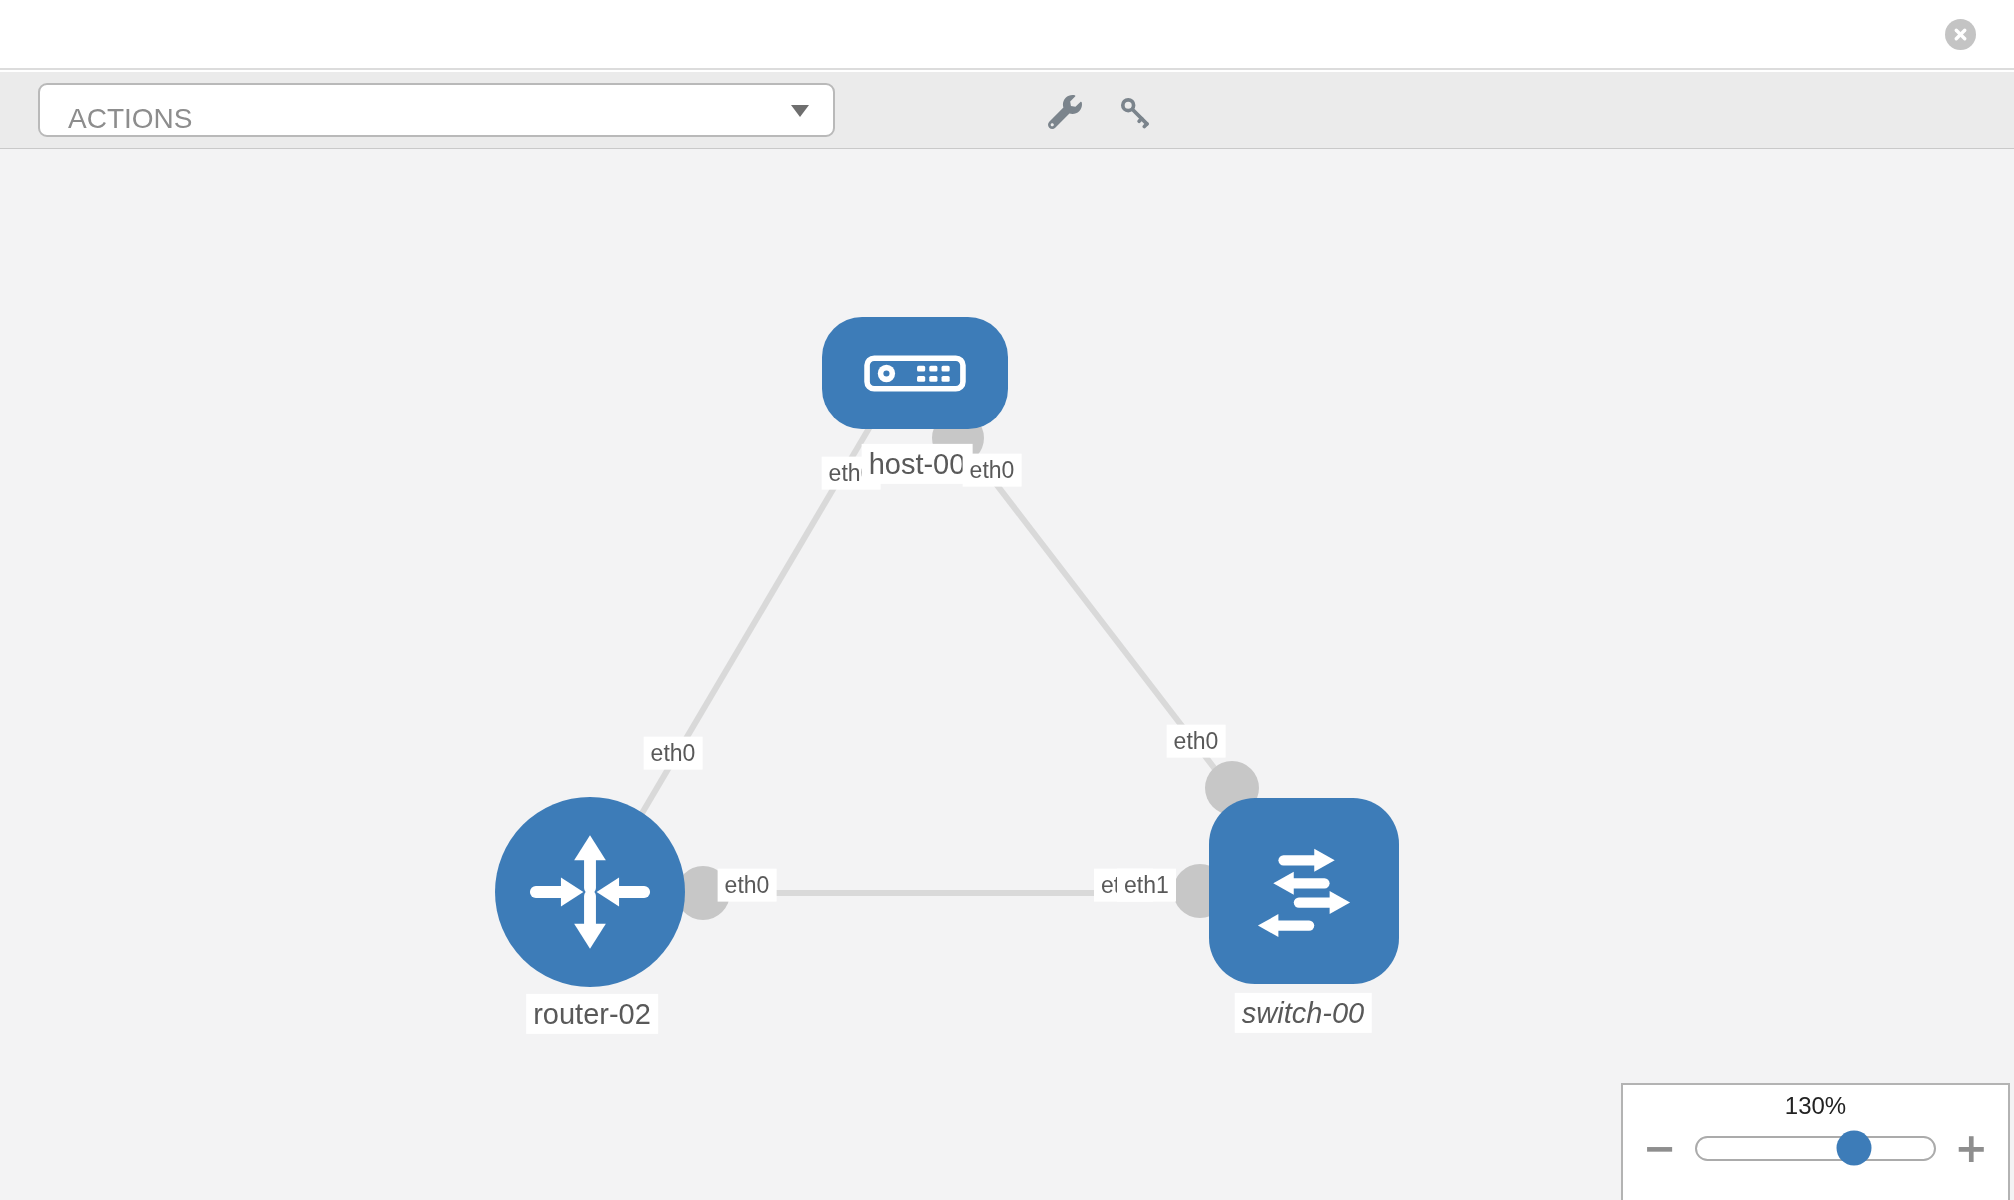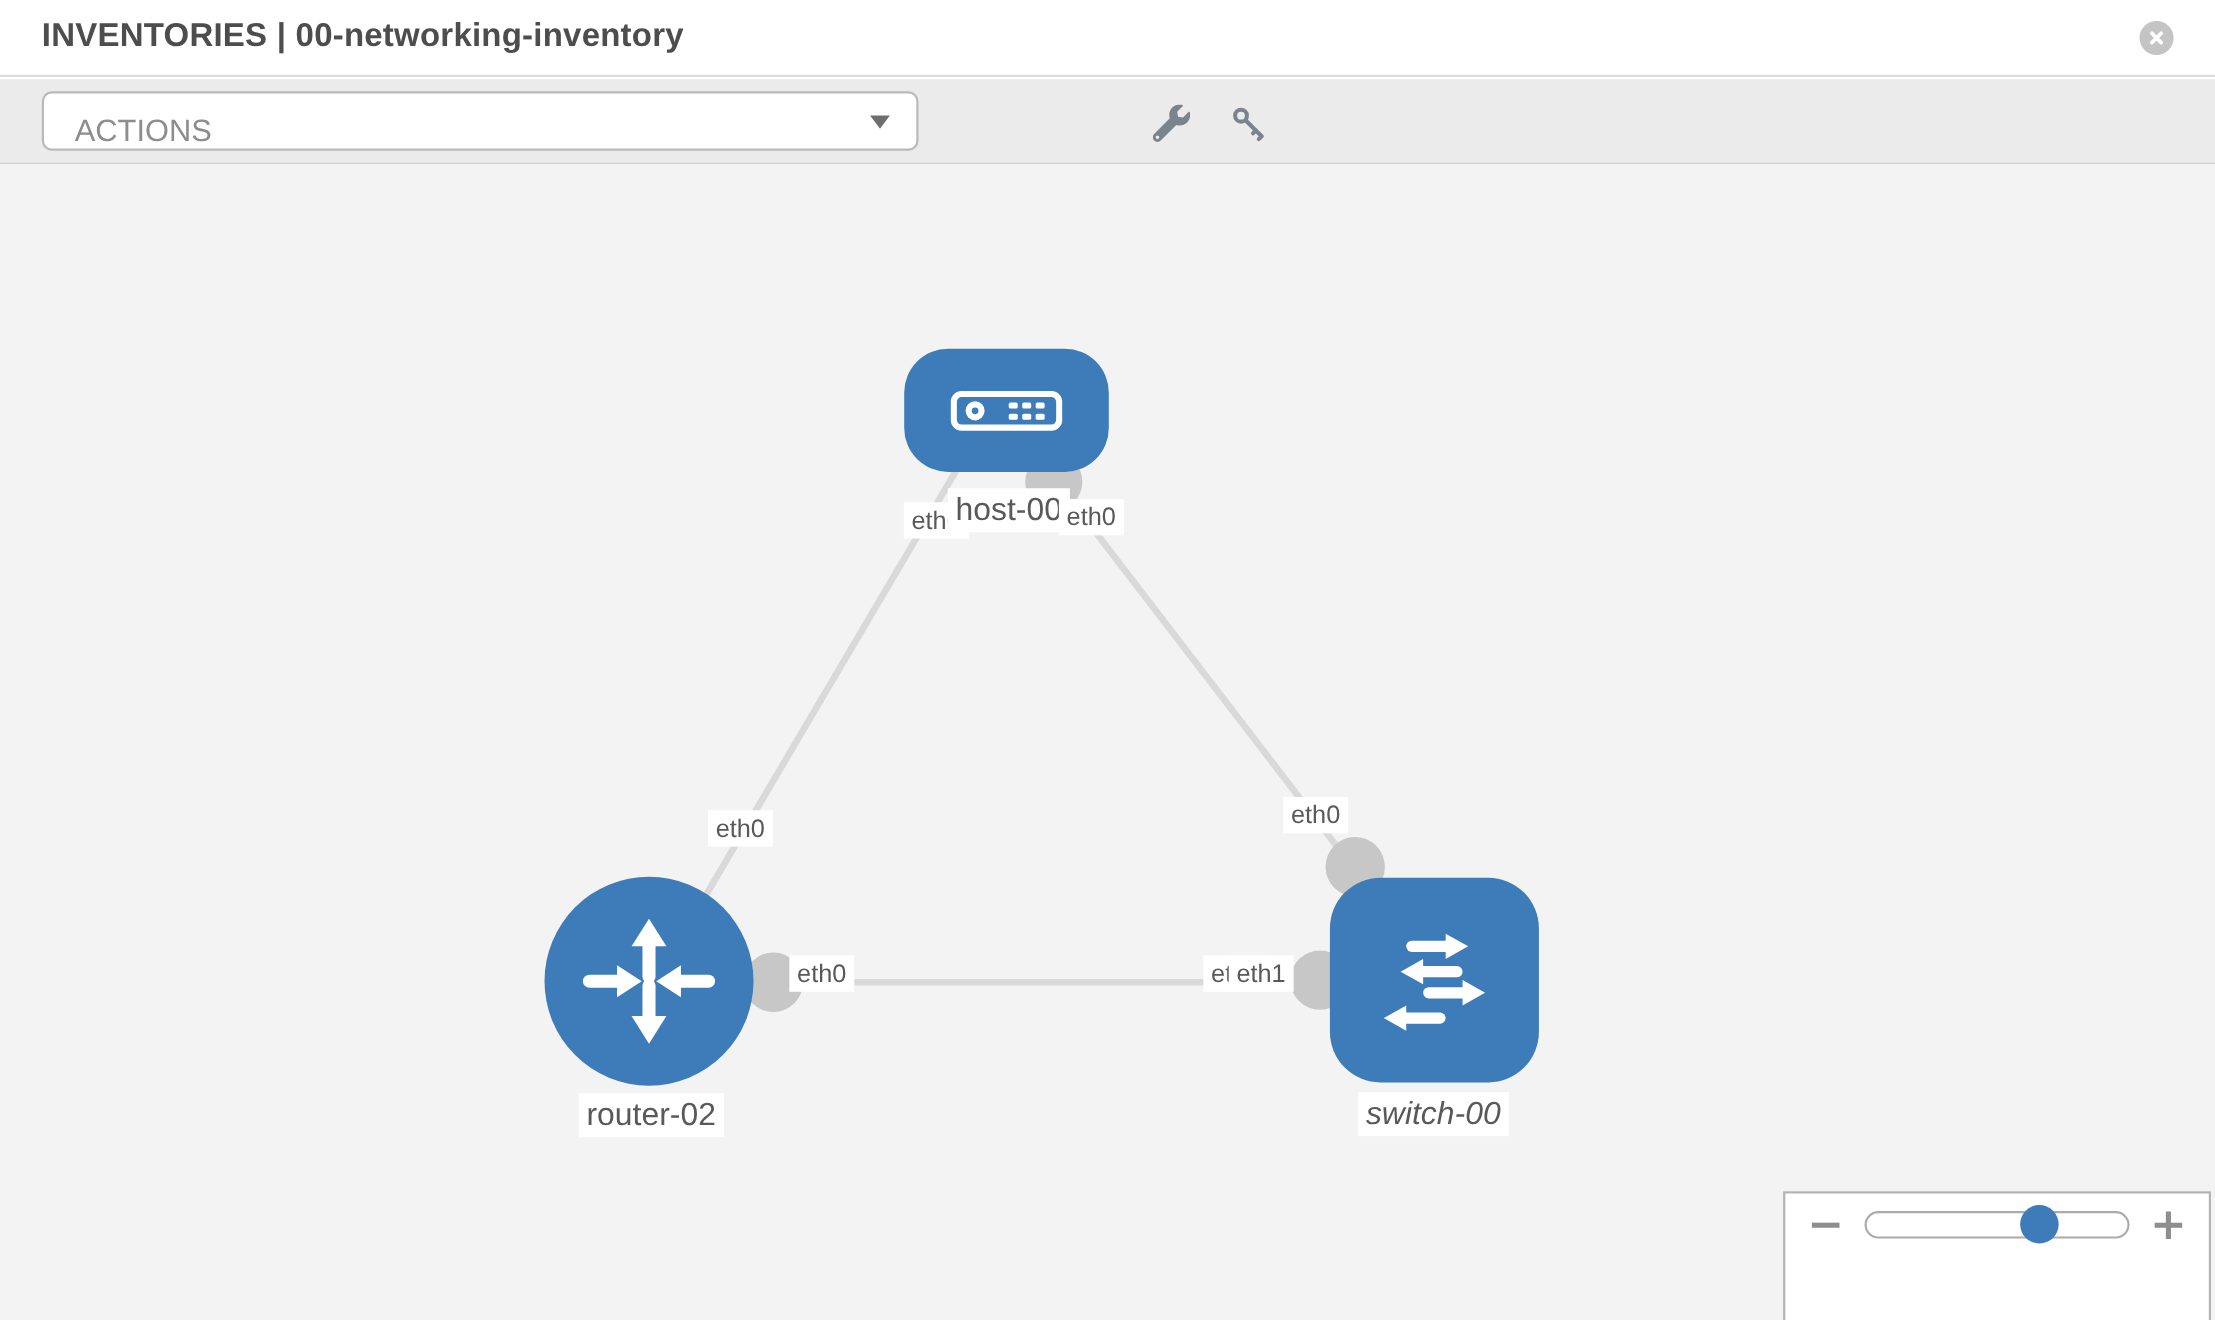--- a/index.html
+++ b/index.html
@@ -54,21 +54,20 @@
   .zoom-minus,.zoom-plus{font-size:40px;font-weight:bold;color:#8e8e8e;line-height:1;cursor:pointer;user-select:none;font-family:"DejaVu Sans",sans-serif;}
   .zoom-track{position:relative;flex:1;height:21px;margin:0 18px;background:#fff;border:2px solid #ababab;border-radius:13px;cursor:pointer;}
   .zoom-handle{position:absolute;top:50%;left:66%;transform:translate(-50%,-50%);width:35px;height:35px;border-radius:50%;background:#3d7cb8;cursor:grab;}
 </style>
 </head>
 <body>
 
 <div class="app">
 
   <div class="hdr">
-    <div class="hdr-title">INVENTORIES | 00-networking-inventory</div>
     <button class="close-btn">
       <svg width="17" height="17" viewBox="0 0 20 20">
         <line x1="5" y1="5" x2="15" y2="15" stroke="#fff" stroke-width="4" stroke-linecap="round"></line>
         <line x1="15" y1="5" x2="5" y2="15" stroke="#fff" stroke-width="4" stroke-linecap="round"></line>
       </svg>
     </button>
   </div>
 
   <div class="toolbar">
     <div class="select sel-actions">
@@ -156,20 +155,21 @@
     <div class="chip if chip-host-if-right">eth0</div>
     <div class="chip if chip-router-if-top">eth0</div>
     <div class="chip if chip-switch-if-top">eth0</div>
     <div class="chip if edge chip-switch-if-back">eth0</div>
     <div class="chip if edge chip-switch-if-front">eth1</div>
     <div class="chip if chip-router-if-right">eth0</div>
     <div class="chip name chip-router-name">router-02</div>
     <div class="chip name chip-switch-name">switch-00</div>
 
     <div class="zoom-panel">
+      <div class="zoom-level">130%</div>
       <div class="zoom-row">
         <span class="zoom-minus">−</span>
         <div class="zoom-track">
           <div class="zoom-handle"></div>
         </div>
         <span class="zoom-plus">+</span>
       </div>
     </div>
 
   </div>

